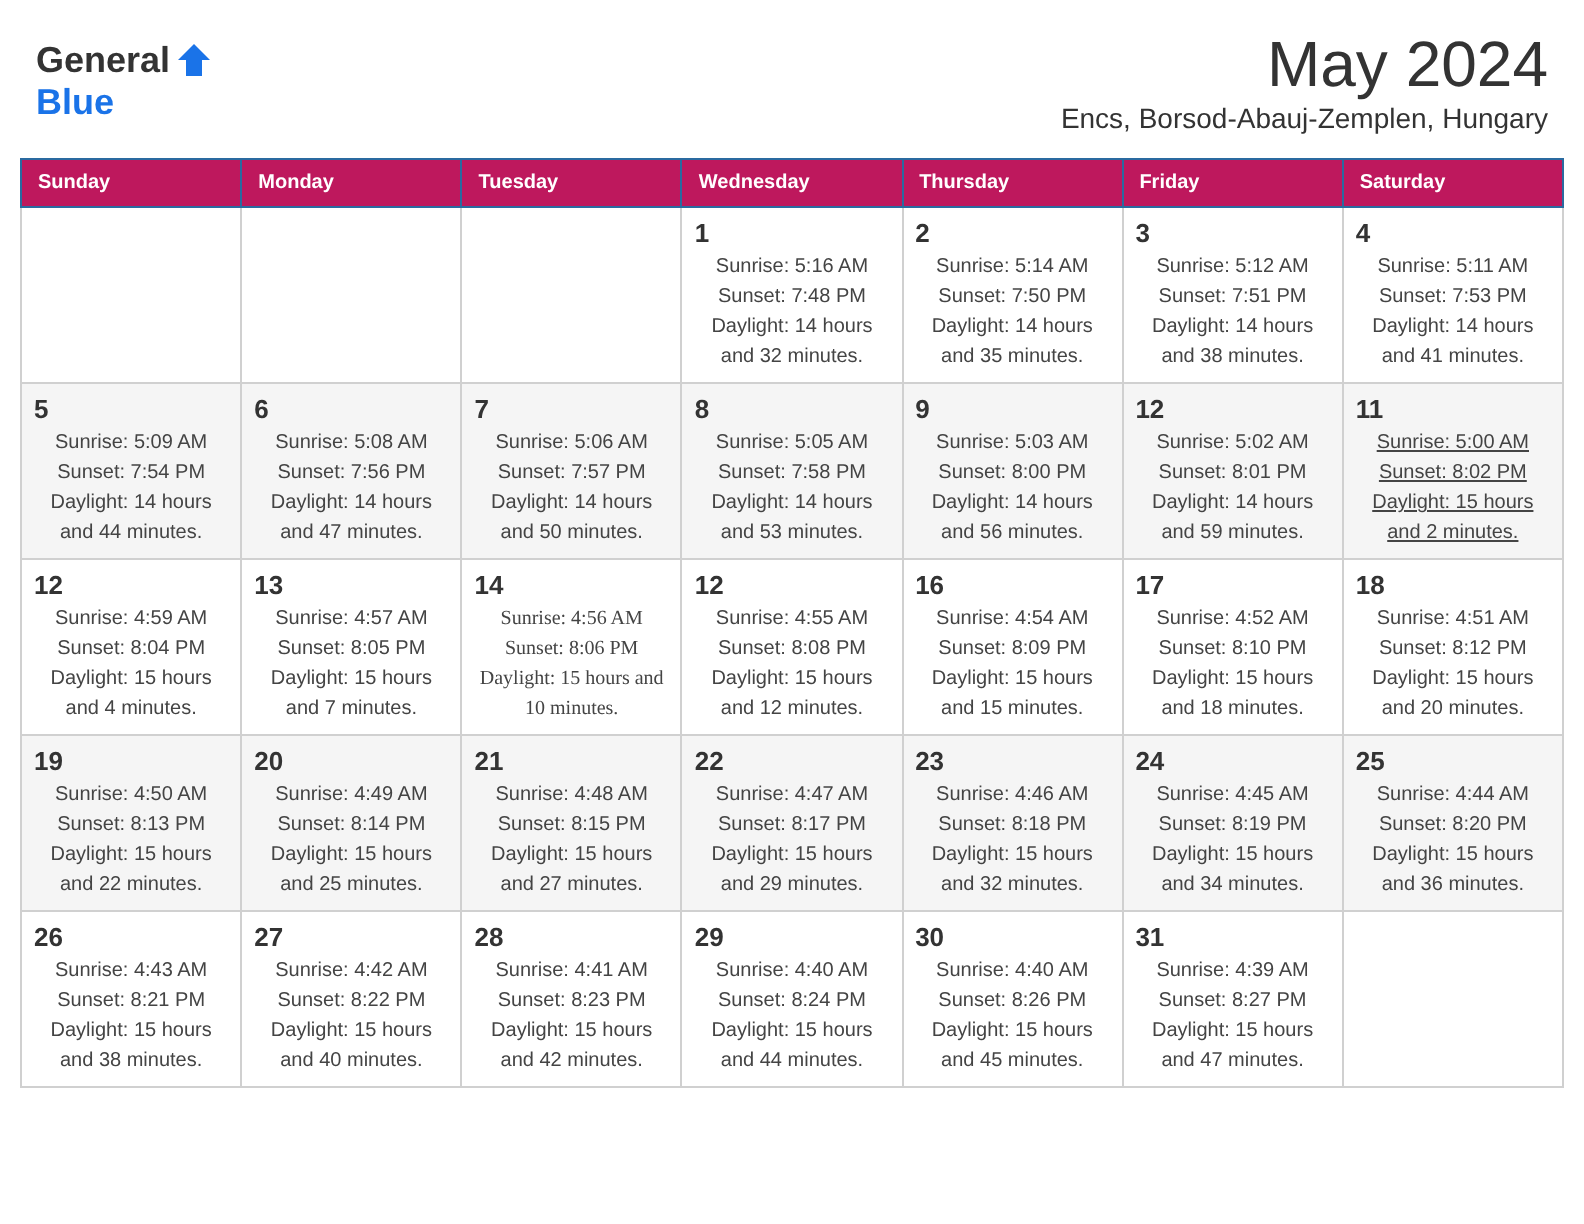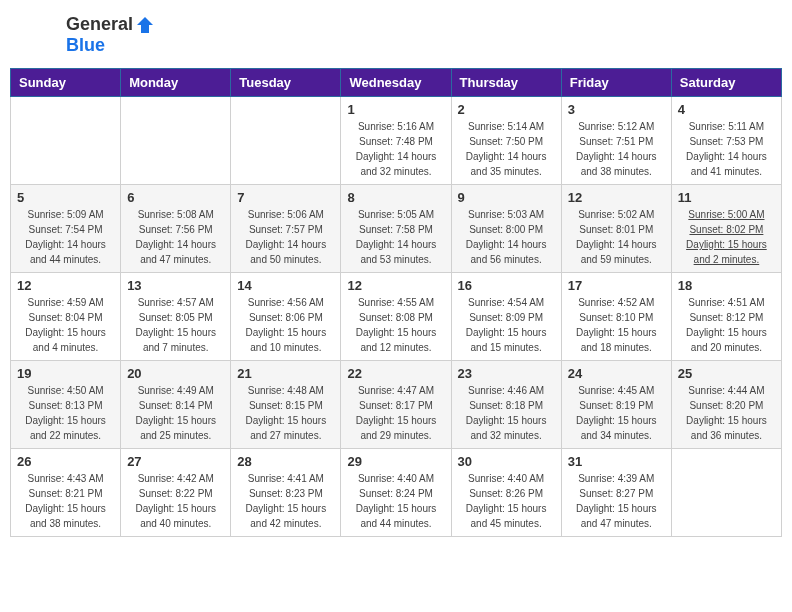--- a/index.html
+++ b/index.html
@@ -9,21 +9,20 @@
       width: 792px;
       min-height: 612px;
       padding: 10px;
     }
     .header {
       display: flex;
       justify-content: space-between;
       align-items: center;
       margin-bottom: 8px;
       padding: 4px 8px;
-      margin-left: 48px;
     }
     .logo {
       display: flex;
       flex-direction: column;
       align-items: flex-start;
     }
     .logo-text {
       display: flex;
       align-items: center;
     }
@@ -53,25 +52,25 @@
     .location {
       font-size: 14px;
       color: #333;
     }
     .calendar {
       width: 100%;
       border-collapse: collapse;
       border: 1px solid #ccc;
     }
     .calendar th {
-      background-color: #4c1d95;
+      background-color: #be185d;
       color: white;
       text-align: left;
       padding: 6px 8px;
-      font-size: 13px;
+      font-size: 10px;
       font-weight: bold;
       border: 1px solid #2a6aa0;
     }
     .calendar td {
       vertical-align: top;
       padding: 5px 6px;
       border: 1px solid #d0d0d0;
       width: 14.28%;
       min-height: 90px;
       font-size: 10.5px;
@@ -103,20 +102,24 @@
 <div class="header">
   <div class="logo">
     <div class="logo-text">
       <span class="logo-general">General</span>
       <svg class="logo-icon" viewBox="0 0 20 20">
         <polygon points="10,2 18,10 14,10 14,18 6,18 6,10 2,10" fill="#1a73e8"></polygon>
       </svg>
     </div>
     <span class="logo-blue">Blue</span>
   </div>
+  <div class="title-section">
+    <div class="month-title">May 2024</div>
+    <div class="location">Encs, Borsod-Abauj-Zemplen, Hungary</div>
+  </div>
 </div>
 
 <table class="calendar">
   <thead>
     <tr>
     <th>Sunday</th>
         <th>Monday</th>
         <th>Tuesday</th>
         <th>Wednesday</th>
         <th>Thursday</th>
@@ -206,21 +209,21 @@
 Daylight: 15 hours and 4 minutes.</div>
         </td>
         <td>
           <div class="day-number">13</div>
           <div class="day-info" style="white-space: pre-line;">Sunrise: 4:57 AM
 Sunset: 8:05 PM
 Daylight: 15 hours and 7 minutes.</div>
         </td>
         <td>
           <div class="day-number">14</div>
-          <div class="day-info" style="white-space: pre-line;">Sunrise: 4:56 AM
+          <div class="day-info" style="white-space: pre-line; font-family: Liberation Serif, serif;">Sunrise: 4:56 AM
 Sunset: 8:06 PM
 Daylight: 15 hours and 10 minutes.</div>
         </td>
         <td>
           <div class="day-number">12</div>
           <div class="day-info" style="white-space: pre-line;">Sunrise: 4:55 AM
 Sunset: 8:08 PM
 Daylight: 15 hours and 12 minutes.</div>
         </td>
         <td>

